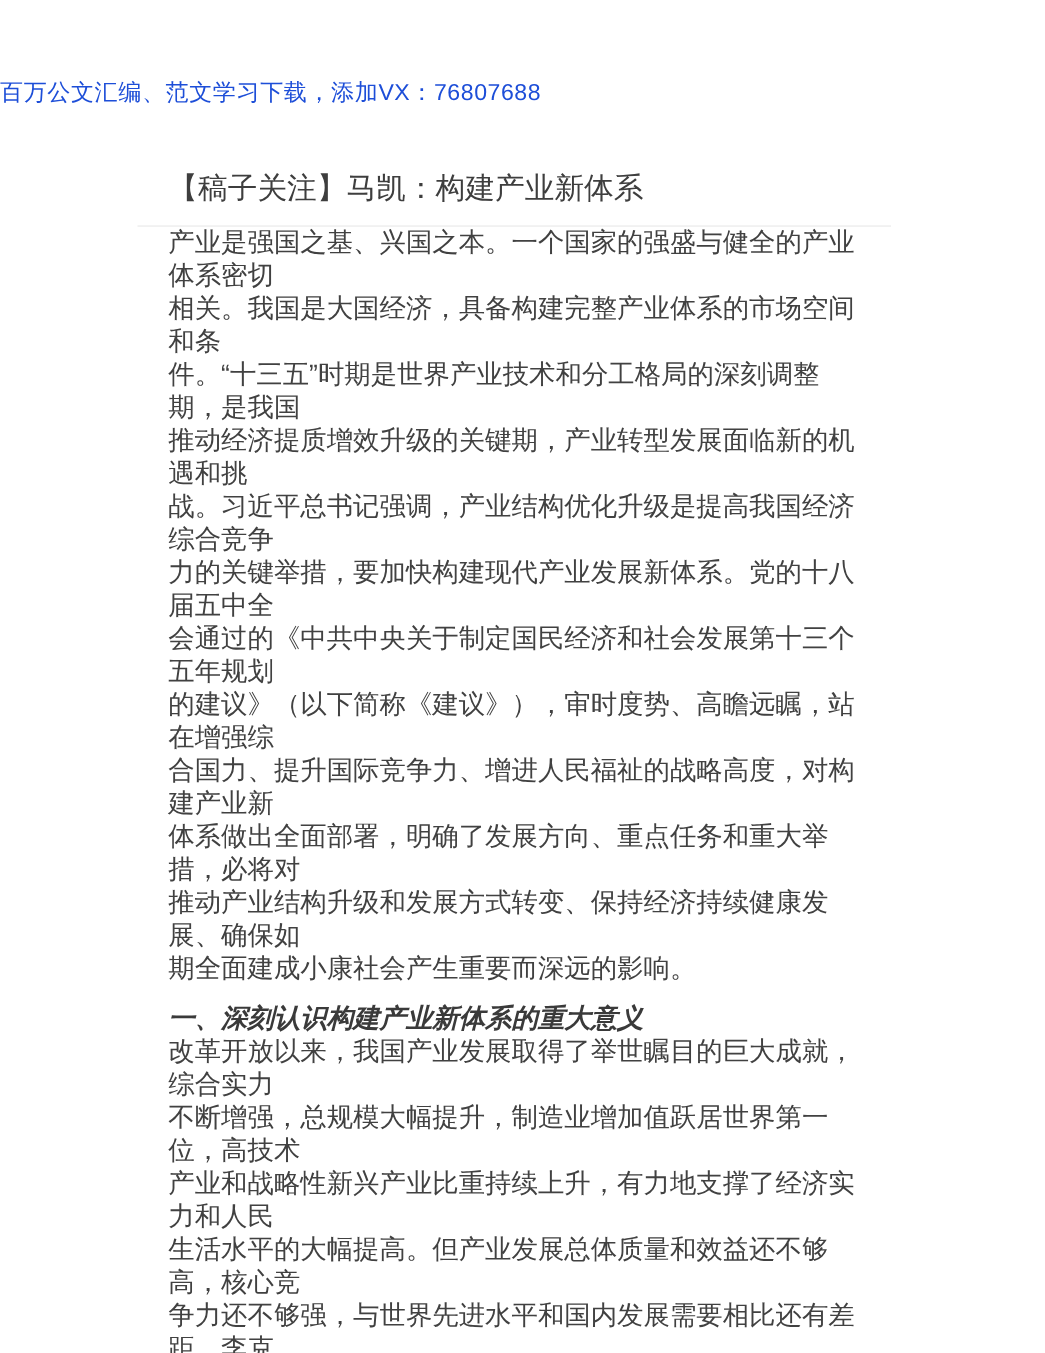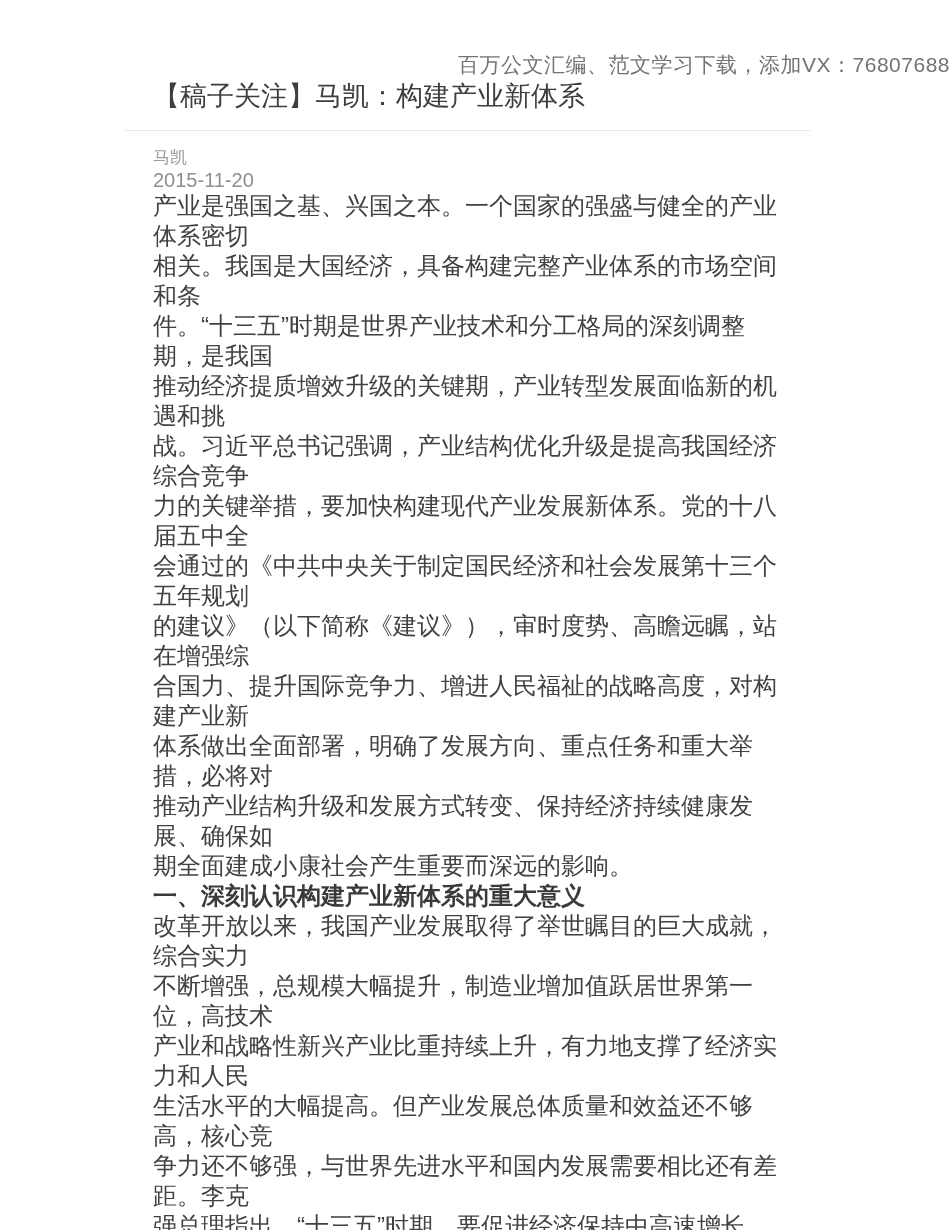--- a/index.html
+++ b/index.html
@@ -4,32 +4,33 @@
 <style>
   * { margin: 0; padding: 0; box-sizing: border-box; }
   html, body {
     width: 950px;
     height: 1230px;
     background: #ffffff;
     overflow: hidden;
     font-family: "Liberation Sans", "DejaVu Sans", sans-serif;
   }
   .promo-banner {
-    padding-top: 51px;
-    text-align: right;
+    padding-top: 71px;
+    text-align: left;
     font-size: 21px;
     line-height: 28px;
-    color: #737373;
+    color: #1d4ed8;
     letter-spacing: 0.5px;
   }
   .container {
     width: 685px;
     margin-left: 125px;
   }
   .title-block {
+    margin-top: 55px;
     padding: 0 28px 17px 28px;
     border-bottom: 1px solid #e8e8e8;
   }
   .article-title {
     font-size: 27px;
     line-height: 34px;
     font-weight: 400;
     color: #3e3e3e;
   }
   .meta-block {
@@ -52,38 +53,35 @@
   .para {
     font-size: 24px;
     line-height: 30px;
     color: #414141;
     white-space: pre-line;
     word-break: break-all;
   }
   .heading-1 {
     font-weight: 700;
     color: #3a3a3a;
-    margin-top: 0;
+    margin-top: 16px;
+    font-style: italic;
   }
 </style>
 </head>
 <body>
 
 <div class="promo-banner">百万公文汇编、范文学习下载，添加VX：76807688</div>
 
 <div class="container">
 
   <div class="title-block">
     <h1 class="article-title">【稿子关注】马凯：构建产业新体系</h1>
   </div>
 
-  <div class="meta-block">
-    <div class="meta-author">马凯</div>
-    <div class="meta-date">2015-11-20</div>
-  </div>
 
   <div class="article-body">
     <div class="para">产业是强国之基、兴国之本。一个国家的强盛与健全的产业体系密切
 相关。我国是大国经济，具备构建完整产业体系的市场空间和条
 件。“十三五”时期是世界产业技术和分工格局的深刻调整期，是我国
 推动经济提质增效升级的关键期，产业转型发展面临新的机遇和挑
 战。习近平总书记强调，产业结构优化升级是提高我国经济综合竞争
 力的关键举措，要加快构建现代产业发展新体系。党的十八届五中全
 会通过的《中共中央关于制定国民经济和社会发展第十三个五年规划
 的建议》（以下简称《建议》），审时度势、高瞻远瞩，站在增强综

